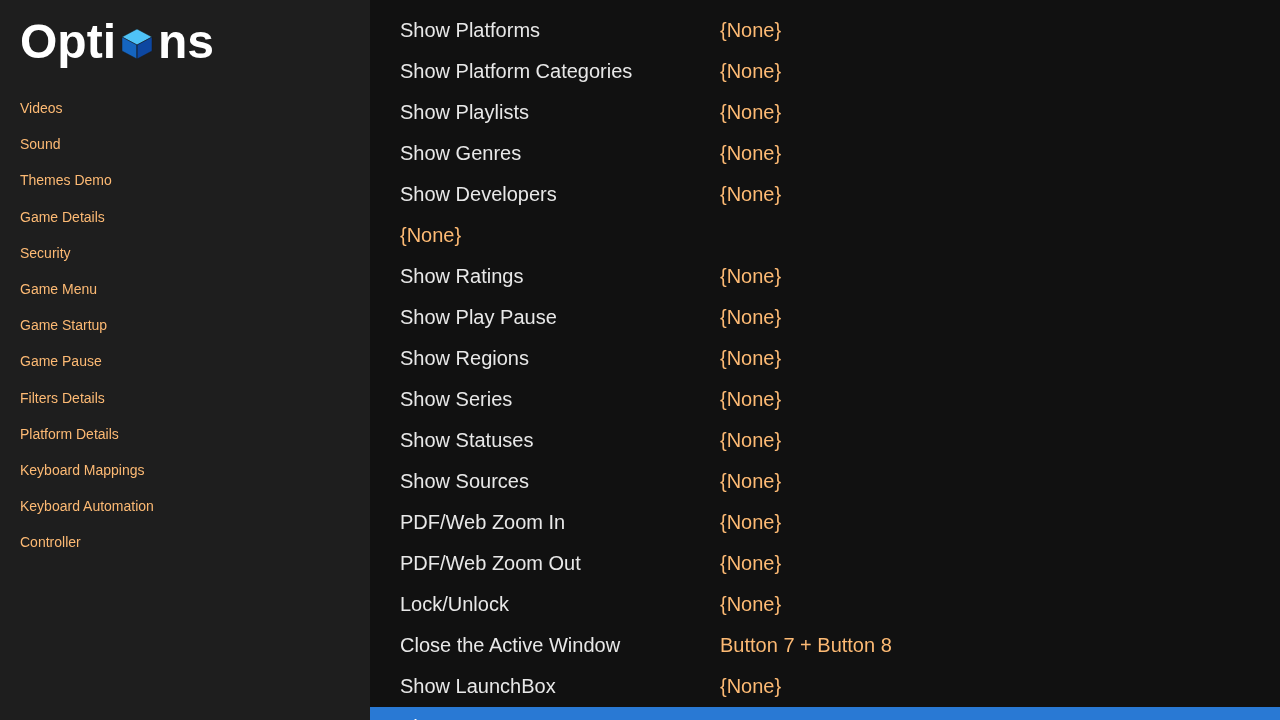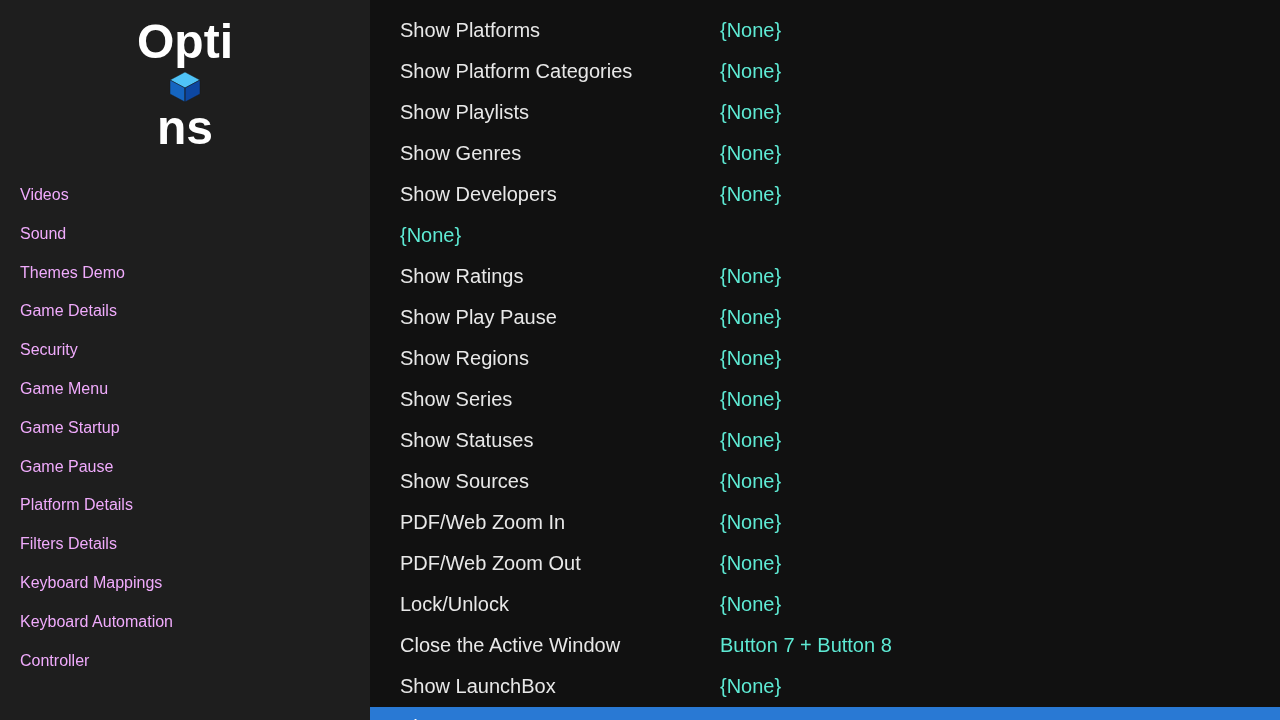--- a/index.html
+++ b/index.html
@@ -29,42 +29,41 @@
     }
 
     #logo-title {
       font-size: 48px;
       font-weight: bold;
       color: #ffffff;
       display: flex;
       align-items: center;
       gap: 0px;
       line-height: 1;
-      flex-direction: column;
     }
 
     .logo-cube {
       display: inline-block;
       width: 38px;
       height: 38px;
       margin: 0 2px;
       position: relative;
       top: 2px;
     }
 
     #sidebar-nav {
       display: flex;
       flex-direction: column;
       padding: 0 0 0 0;
     }
 
     .nav-item {
       padding: 9px 20px;
-      font-size: 16px;
-      color: #f0abfc;
+      font-size: 14px;
+      color: #fdba74;
       cursor: pointer;
       border-radius: 0;
       line-height: 1.3;
     }
 
     
     #main-content {
       flex: 1;
       background: #111111;
       overflow-y: auto;
@@ -93,21 +92,21 @@
     }
 
     .mapping-label {
       flex: 0 0 320px;
       font-size: 20px;
     }
 
     .mapping-value {
       flex: 1;
       font-size: 20px;
-      color: #5eead4;
+      color: #fdba74;
     }
 
     .mapping-row.active .mapping-value {
       color: #ffffff;
     }
 
     
     .cube-top { fill: #4fc3f7; }
     .cube-left { fill: #1565c0; }
     .cube-right { fill: #0d47a1; }
@@ -134,22 +133,22 @@
   </div>
   <nav id="sidebar-nav">
   <div class="nav-item">Videos</div>
       <div class="nav-item">Sound</div>
       <div class="nav-item">Themes Demo</div>
       <div class="nav-item">Game Details</div>
       <div class="nav-item">Security</div>
       <div class="nav-item">Game Menu</div>
       <div class="nav-item">Game Startup</div>
       <div class="nav-item">Game Pause</div>
+      <div class="nav-item">Filters Details</div>
       <div class="nav-item">Platform Details</div>
-      <div class="nav-item">Filters Details</div>
       <div class="nav-item">Keyboard Mappings</div>
       <div class="nav-item">Keyboard Automation</div>
       <div class="nav-item">Controller</div>
     </nav>
 </div>
 
 <div id="main-content">
 <div class="mapping-row">
       <span class="mapping-label">Show Platforms</span>
       <span class="mapping-value">{None}</span>

